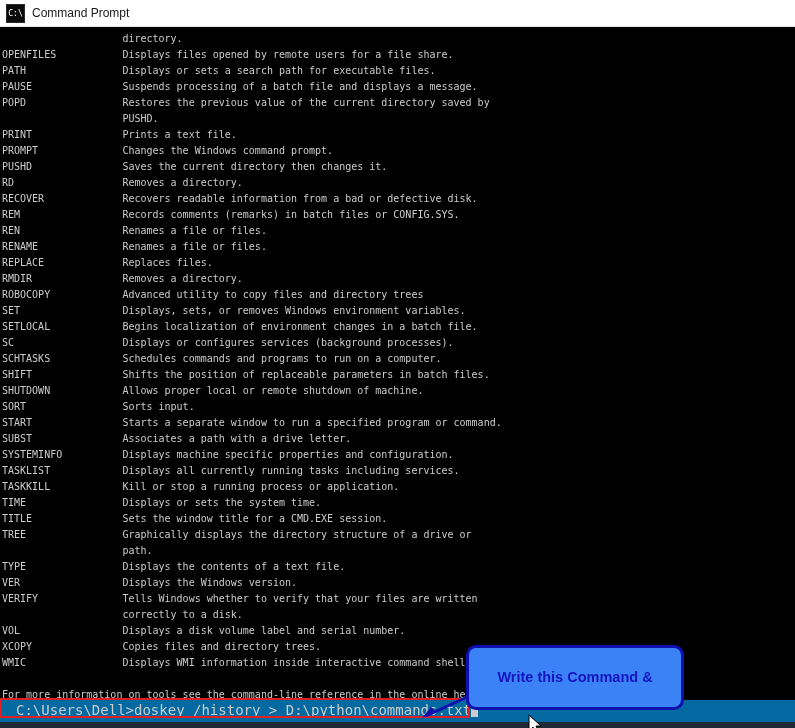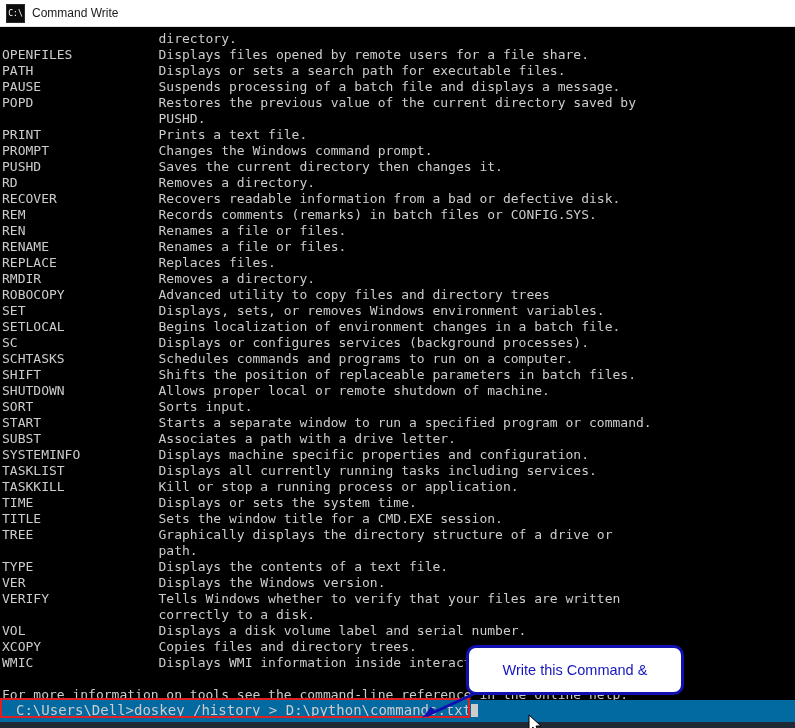--- a/index.html
+++ b/index.html
@@ -49,21 +49,21 @@
     font-family: "Liberation Sans", sans-serif;
     font-size: 12px;
     color: #1a1a1a;
   }
   .console {
     position: relative;
     flex: 1 1 auto;
     background: #000000;
     color: #cccccc;
     font-family: "DejaVu Sans Mono", monospace;
-    font-size: 13px;
+    font-size: 10px;
     line-height: 16px;
     padding: 4px 0 0 2px;
     white-space: pre;
     overflow: hidden;
   }
   .console .line {
     height: 16px;
     white-space: pre;
   }
   
@@ -98,28 +98,28 @@
     height: 13px;
     background: #cccccc;
     vertical-align: -2px;
   }
   
   .callout {
     position: absolute;
     left: 466px;
     top: 645px;
     width: 218px;
-    height: 50px;
-    background: #ffffff;
+    height: 65px;
+    background: #3b82f6;
     border: 3px solid #1010b0;
     border-radius: 10px;
     color: #1515c0;
     font-family: "Liberation Sans", sans-serif;
     font-size: 14.5px;
-    font-weight: normal;
+    font-weight: bold;
     line-height: 19px;
     text-align: center;
     display: flex;
     align-items: center;
     justify-content: center;
     box-sizing: border-box;
   }
   .callout-arrow {
     position: absolute;
     left: 420px;
@@ -145,21 +145,21 @@
     background: #1f2a36;
   }
 </style>
 </head>
 <body>
 
 <div class="window">
 
   <div class="titlebar">
     <div class="title-icon">C:\</div>
-    <div class="title-text">Command Write</div>
+    <div class="title-text">Command Prompt</div>
   </div>
 
   <div class="console" id="console-output"><div class="line">                    directory.</div><div class="line">OPENFILES           Displays files opened by remote users for a file share.</div><div class="line">PATH                Displays or sets a search path for executable files.</div><div class="line">PAUSE               Suspends processing of a batch file and displays a message.</div><div class="line">POPD                Restores the previous value of the current directory saved by</div><div class="line">                    PUSHD.</div><div class="line">PRINT               Prints a text file.</div><div class="line">PROMPT              Changes the Windows command prompt.</div><div class="line">PUSHD               Saves the current directory then changes it.</div><div class="line">RD                  Removes a directory.</div><div class="line">RECOVER             Recovers readable information from a bad or defective disk.</div><div class="line">REM                 Records comments (remarks) in batch files or CONFIG.SYS.</div><div class="line">REN                 Renames a file or files.</div><div class="line">RENAME              Renames a file or files.</div><div class="line">REPLACE             Replaces files.</div><div class="line">RMDIR               Removes a directory.</div><div class="line">ROBOCOPY            Advanced utility to copy files and directory trees</div><div class="line">SET                 Displays, sets, or removes Windows environment variables.</div><div class="line">SETLOCAL            Begins localization of environment changes in a batch file.</div><div class="line">SC                  Displays or configures services (background processes).</div><div class="line">SCHTASKS            Schedules commands and programs to run on a computer.</div><div class="line">SHIFT               Shifts the position of replaceable parameters in batch files.</div><div class="line">SHUTDOWN            Allows proper local or remote shutdown of machine.</div><div class="line">SORT                Sorts input.</div><div class="line">START               Starts a separate window to run a specified program or command.</div><div class="line">SUBST               Associates a path with a drive letter.</div><div class="line">SYSTEMINFO          Displays machine specific properties and configuration.</div><div class="line">TASKLIST            Displays all currently running tasks including services.</div><div class="line">TASKKILL            Kill or stop a running process or application.</div><div class="line">TIME                Displays or sets the system time.</div><div class="line">TITLE               Sets the window title for a CMD.EXE session.</div><div class="line">TREE                Graphically displays the directory structure of a drive or</div><div class="line">                    path.</div><div class="line">TYPE                Displays the contents of a text file.</div><div class="line">VER                 Displays the Windows version.</div><div class="line">VERIFY              Tells Windows whether to verify that your files are written</div><div class="line">                    correctly to a disk.</div><div class="line">VOL                 Displays a disk volume label and serial number.</div><div class="line">XCOPY               Copies files and directory trees.</div><div class="line">WMIC                Displays WMI information inside interactive command shell.</div><div class="line"></div><div class="line">For more information on tools see the command-line reference in the online help.</div></div>
 
   <div class="prompt-row">
     <span>C:\Users\Dell&gt;doskey /history &gt; D:\python\commands.txt</span><span class="caret"></span>
   </div>
 
   <div class="prompt-highlight"></div>
 

